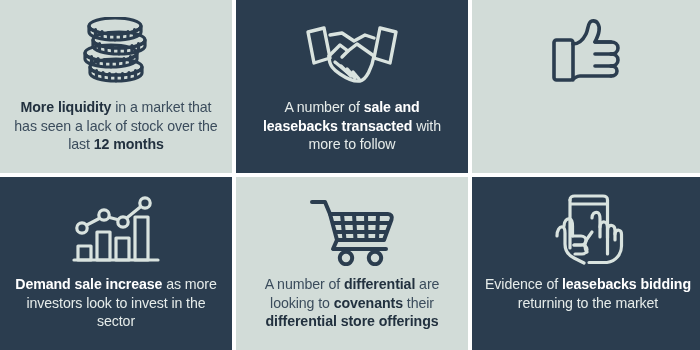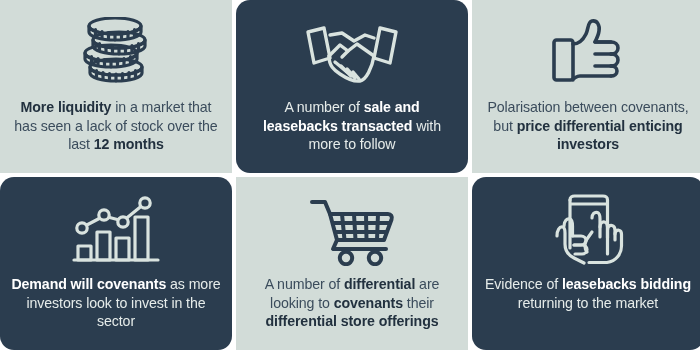--- a/index.html
+++ b/index.html
@@ -36,21 +36,20 @@
     overflow: hidden;
   }
 
   .cell.light {
     background: #d2dcd8;
     color: #2b3d4f;
   }
   .cell.dark {
     background: #2b3d4f;
     color: #e3eae7;
-    border-radius: 14px;
   }
 
   .icon-wrap {
     height: 78px;
     display: flex;
     align-items: center;
     justify-content: center;
     margin-bottom: 6px;
   }
   .icon-wrap svg {
@@ -134,21 +133,20 @@
 
         <path d="M24 28 C30 28 34 24 37 18 C39.5 13 38.5 6 43 5 C48 4 51 9 50 15 C49.5 19 47.5 23 46 26 L62 26 C66 26 69 28.5 69 32 C69 35.5 66 38 62 38"></path>
         <path d="M62 38 C66 38 69 40.5 69 44 C69 47.5 66 50 62 50"></path>
         <path d="M62 50 C65.5 50 68 52.2 68 55 C68 57.8 65.5 60 62 60"></path>
         <path d="M62 60 L31 60 C28 60 24 62.5 24 64"></path>
         <path d="M46 26 L62 26"></path>
         <path d="M46 38 L62 38"></path>
         <path d="M46 50 L62 50"></path>
       </svg>
     </div>
-    <div class="caption">Polarisation between covenants, but <b>price differential enticing investors</b></div>
   </div>
 
   <div class="cell dark">
     <div class="icon-wrap">
       <svg width="92" height="72" viewBox="0 0 92 72" fill="none" stroke="#d9e3df" stroke-width="3.2" stroke-linejoin="round" stroke-linecap="round">
 
         <path d="M4 66 L88 66"></path>
 
         <rect x="8" y="52" width="13" height="14"></rect>
         <rect x="27" y="38" width="13" height="28"></rect>
@@ -156,21 +154,21 @@
         <rect x="65" y="23" width="13" height="43"></rect>
 
         <path d="M13 33 L34 22 L53 27 L74 10"></path>
 
         <circle cx="12" cy="34" r="5.2" fill="#2b3d4f"></circle>
         <circle cx="34" cy="21" r="5.2" fill="#2b3d4f"></circle>
         <circle cx="53" cy="28" r="5.2" fill="#2b3d4f"></circle>
         <circle cx="75" cy="9" r="5.2" fill="#2b3d4f"></circle>
       </svg>
     </div>
-    <div class="caption"><b>Demand will covenants</b> as more investors look to invest in the sector</div>
+    <div class="caption"><b>Demand sale increase</b> as more investors look to invest in the sector</div>
   </div>
 
   <div class="cell light">
     <div class="icon-wrap">
       <svg width="92" height="72" viewBox="0 0 92 72" fill="none" stroke="#2b3d4f" stroke-width="4" stroke-linejoin="round" stroke-linecap="round">
 
         <path d="M6 8 L19 8 L24 20"></path>
 
         <path d="M24 20 L82 20 C85 20 86.5 22.5 85.5 25.5 L78 46 L31 46 Z"></path>
 

